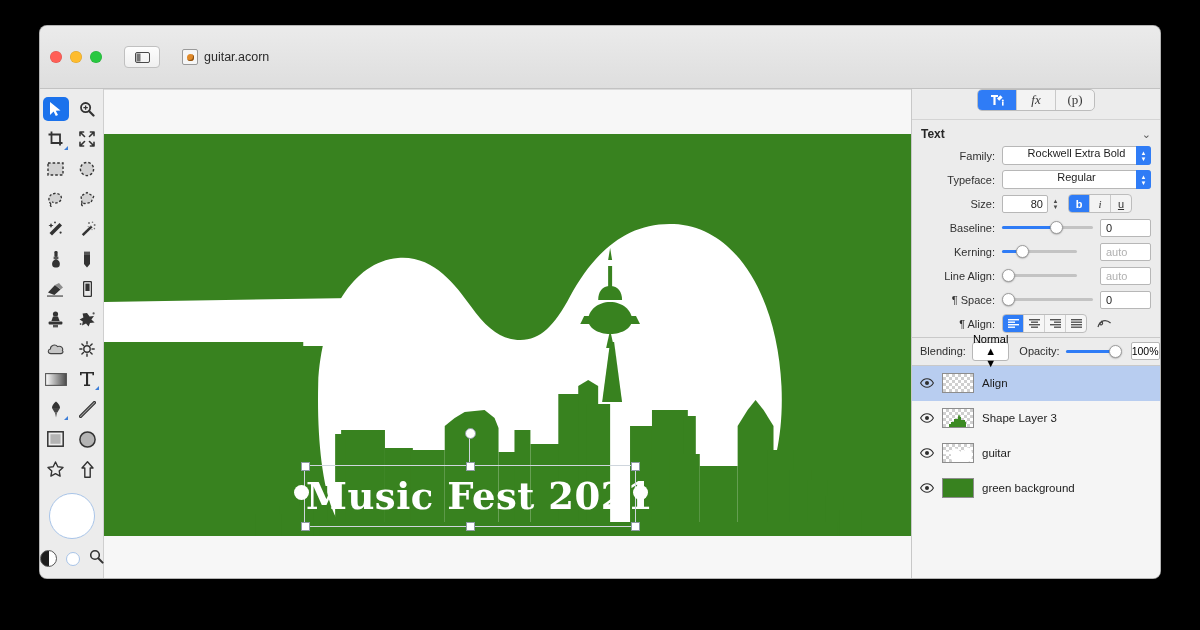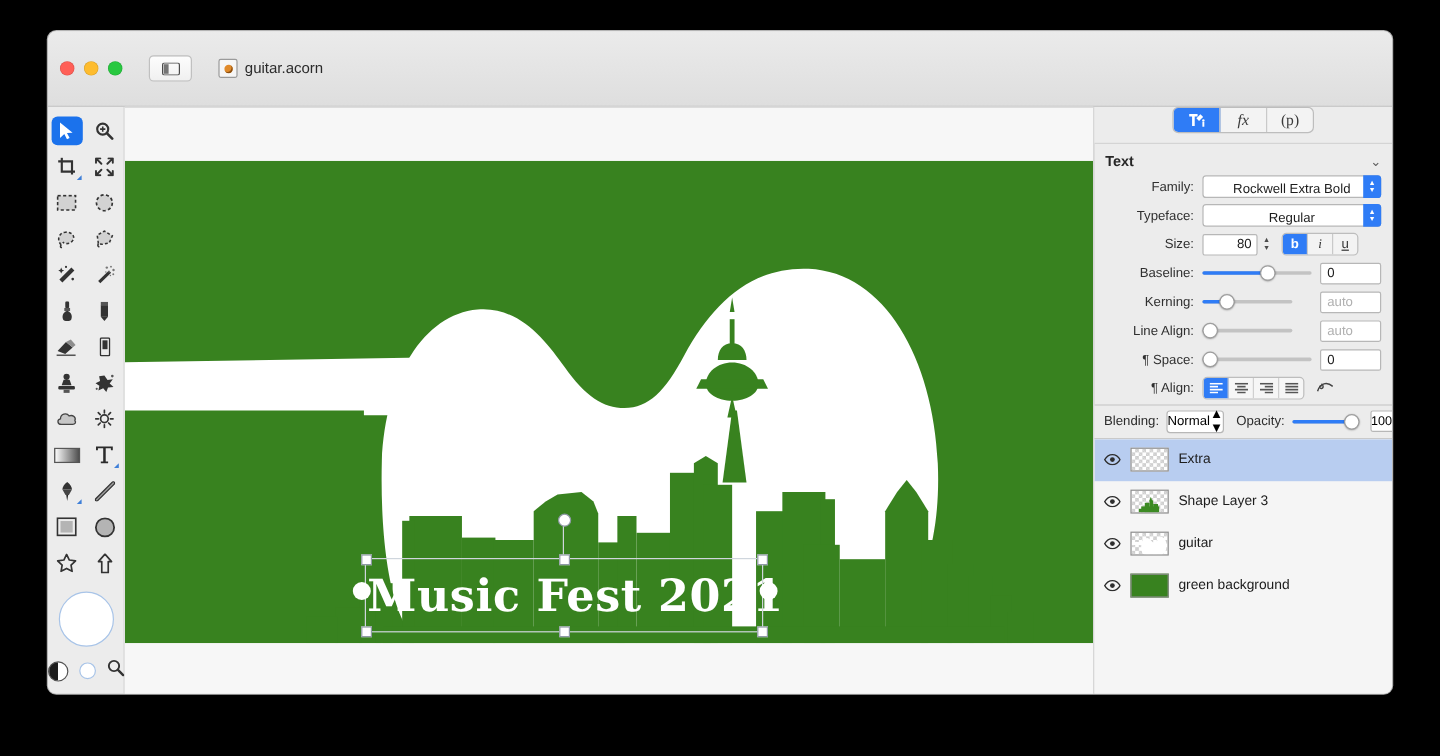--- a/index.html
+++ b/index.html
@@ -83,21 +83,21 @@
   .segbtn.pp{font-family:"Liberation Serif",serif;font-size:13px;}
 
   #insp-scroll{flex:1;overflow:hidden;}
   .sec-head{display:flex;align-items:center;padding:7px 9px 4px 9px;}
   .sec-title{font-size:12px;font-weight:bold;color:#262626;}
   .chev{margin-left:auto;color:#5c5c5c;font-size:11px;}
 
   .row{display:flex;align-items:center;height:21px;padding:0 9px;margin-bottom:3px;}
   .lbl{width:74px;text-align:right;font-size:11px;color:#303030;padding-right:7px;flex:none;}
   .pop{flex:1;height:17px;background:#fff;border:1px solid #b7b7b7;border-radius:3px;
-       display:flex;align-items:flex-end;justify-content:center;font-size:11px;color:#1d1d1d;position:relative;}
+       display:flex;align-items:flex-start;justify-content:center;font-size:11px;color:#1d1d1d;position:relative;}
   .pop .stepper{position:absolute;right:-1px;top:-1px;bottom:-1px;width:15px;background:#2f7cf6;
        border-radius:0 3px 3px 0;display:flex;flex-direction:column;align-items:center;justify-content:center;
        color:#fff;font-size:6px;line-height:6px;}
   .numbox{width:40px;height:16px;background:#fff;border:1px solid #b7b7b7;border-radius:2px;
           font-size:11px;color:#1d1d1d;display:flex;align-items:center;justify-content:flex-end;padding-right:4px;}
   .numbox.ph{color:#b0b0b0;justify-content:flex-start;padding-left:5px;margin-left:16px;}
   .numbox.left{justify-content:flex-start;padding-left:5px;}
   .vstep{width:9px;display:flex;flex-direction:column;align-items:center;justify-content:center;
          margin-left:3px;color:#4a4a4a;font-size:6px;line-height:6px;}
   .bius{display:flex;margin-left:8px;border:1px solid #bdbdbd;border-radius:4px;overflow:hidden;height:17px;background:#f3f3f3;}
@@ -116,21 +116,21 @@
 
   .alignbar{display:flex;border:1px solid #bdbdbd;border-radius:4px;overflow:hidden;height:17px;background:#f6f6f6;}
   .alignbar div{width:20px;display:flex;align-items:center;justify-content:center;border-right:1px solid #d0d0d0;}
   .alignbar div:last-child{border-right:none;}
   .alignbar div.on{background:#2f7cf6;}
 
   #blend-bar{border-top:1px solid #c9c9c9;border-bottom:1px solid #c9c9c9;background:#ececec;
              height:27px;display:flex;align-items:center;padding:0 8px;gap:6px;}
   .bl-lbl{font-size:11px;color:#2c2c2c;}
   #blend-pop{width:68px;height:17px;background:#fff;border:1px solid #b7b7b7;border-radius:3px;
-             display:flex;align-items:center;justify-content:center;font-size:11px;position:relative;}
+             display:flex;align-items:center;justify-content:center;font-size:11px;position:relative;flex-direction:column;}
   #opacity-val{width:36px;height:16px;background:#fff;border:1px solid #b7b7b7;border-radius:2px;
                font-size:10.5px;display:flex;align-items:center;justify-content:center;}
 
   
   #layers{flex:1;background:#f5f5f5;overflow:hidden;}
   .layer{height:35px;display:flex;align-items:center;padding:0 8px;gap:8px;}
   .layer.sel{background:#b8cdf0;}
   .eye{width:14px;display:flex;align-items:center;justify-content:center;color:#2e2e2e;}
   .thumb{width:30px;height:18px;border:1px solid #8d8d8d;background-color:#fff;
          background-image:linear-gradient(45deg,#cfcfcf 25%,transparent 25%,transparent 75%,#cfcfcf 75%),
@@ -620,21 +620,21 @@
 
       <div id="layers">
         <div class="layer sel">
           <span class="eye">
             <svg width="14" height="10" viewBox="0 0 14 10">
                 <path d="M7 .8 C11 .8 13.4 5 13.4 5 C13.4 5 11 9.2 7 9.2 C3 9.2 .6 5 .6 5 C.6 5 3 .8 7 .8Z" fill="none" stroke="#2e2e2e" stroke-width="1.1"></path>
                 <circle cx="7" cy="5" r="2" fill="#2e2e2e"></circle>
               </svg>
             </span>
           <span class="thumb"></span>
-          <span class="lname">Extra</span>
+          <span class="lname">Align</span>
         </div>
         <div class="layer">
           <span class="eye">
             <svg width="14" height="10" viewBox="0 0 14 10">
                 <path d="M7 .8 C11 .8 13.4 5 13.4 5 C13.4 5 11 9.2 7 9.2 C3 9.2 .6 5 .6 5 C.6 5 3 .8 7 .8Z" fill="none" stroke="#2e2e2e" stroke-width="1.1"></path>
                 <circle cx="7" cy="5" r="2" fill="#2e2e2e"></circle>
               </svg>
             </span>
           <span class="thumb">
             <svg width="30" height="18" viewBox="0 0 30 18" style="position:absolute;left:0;top:0">

